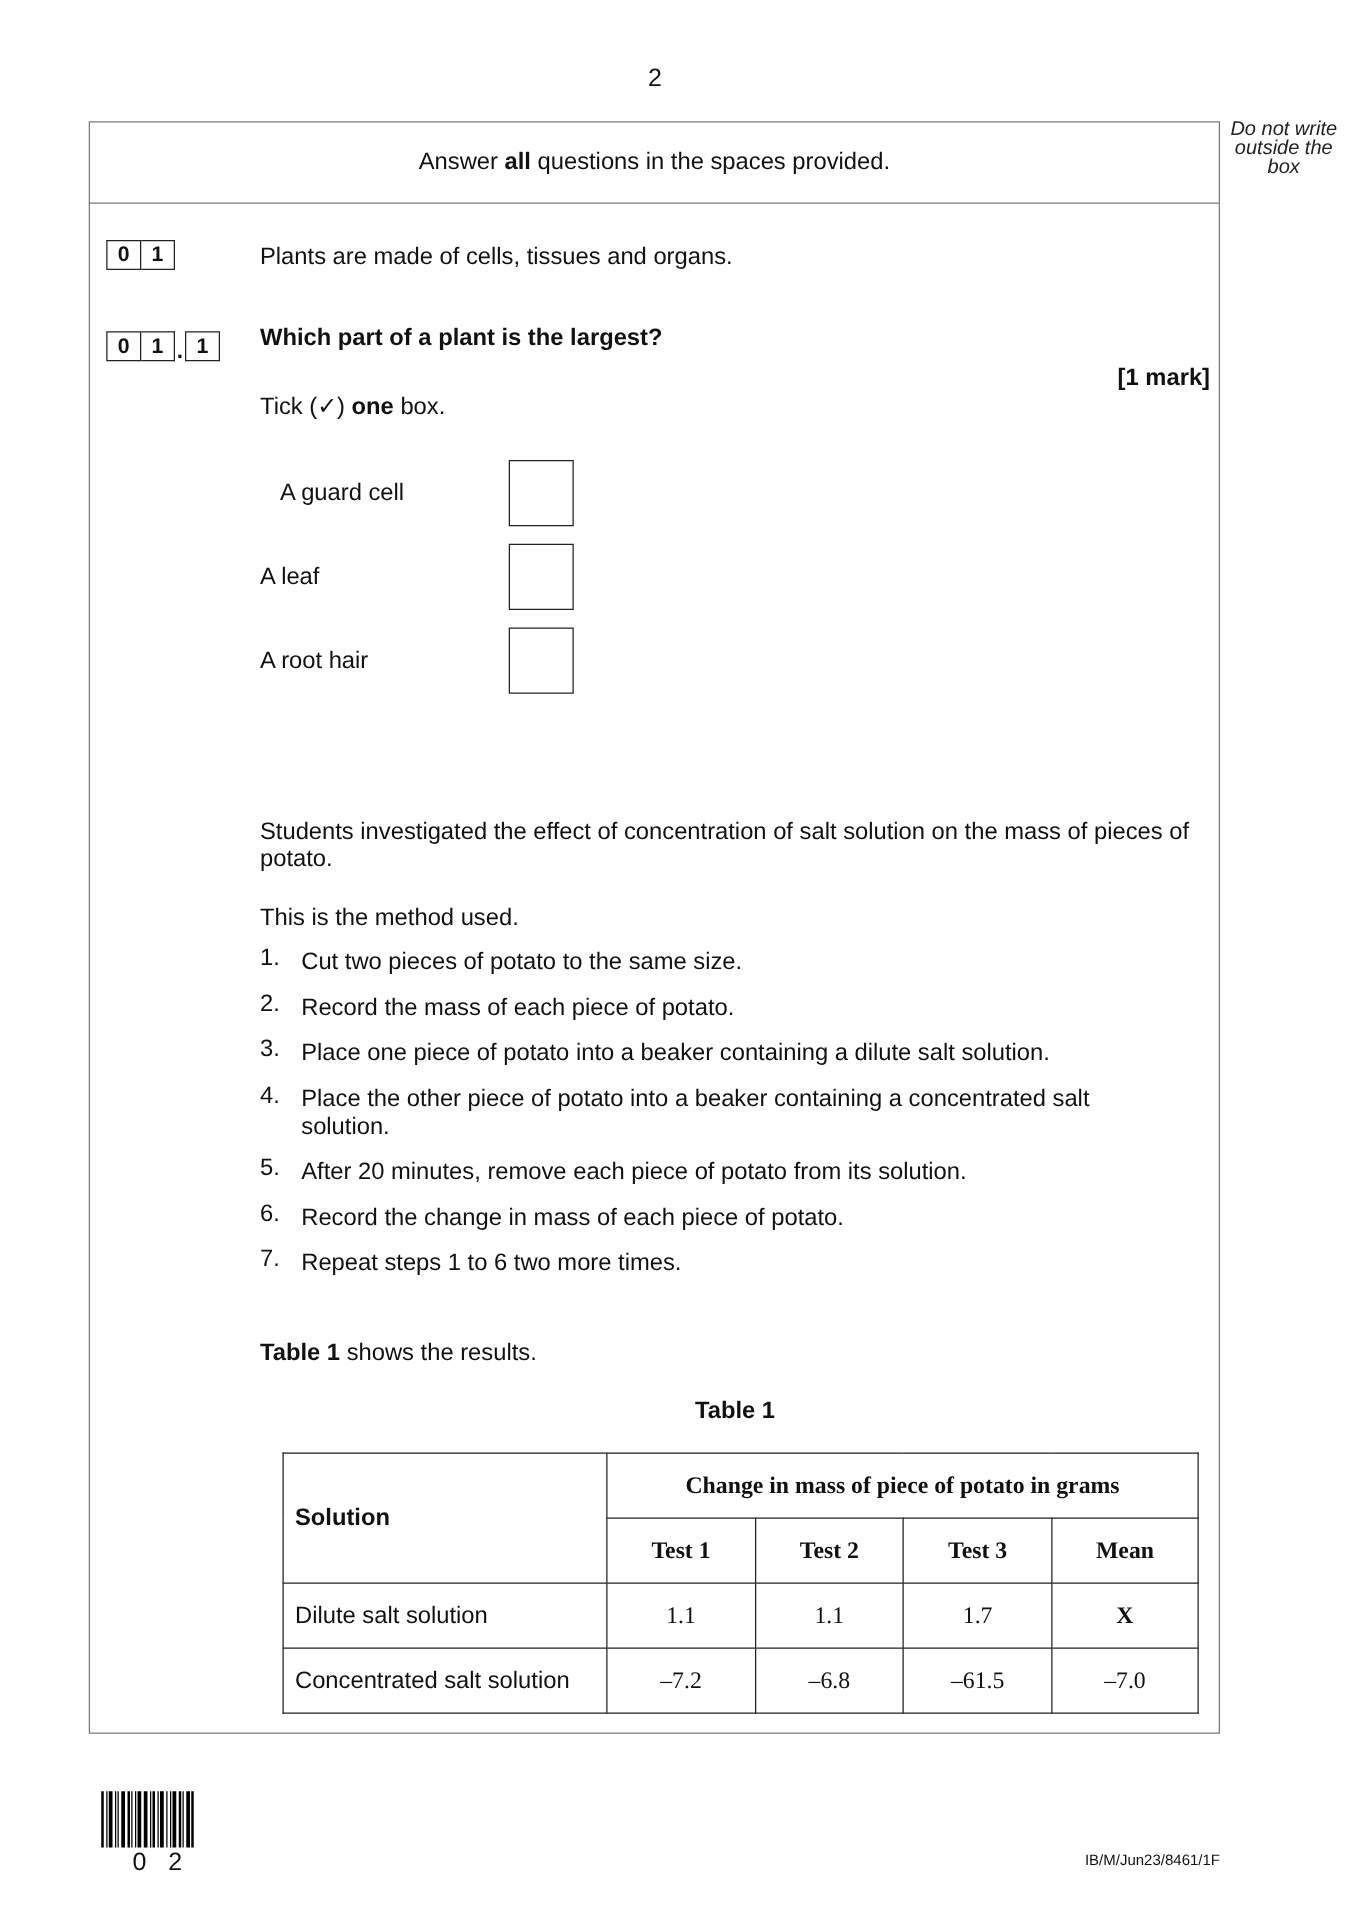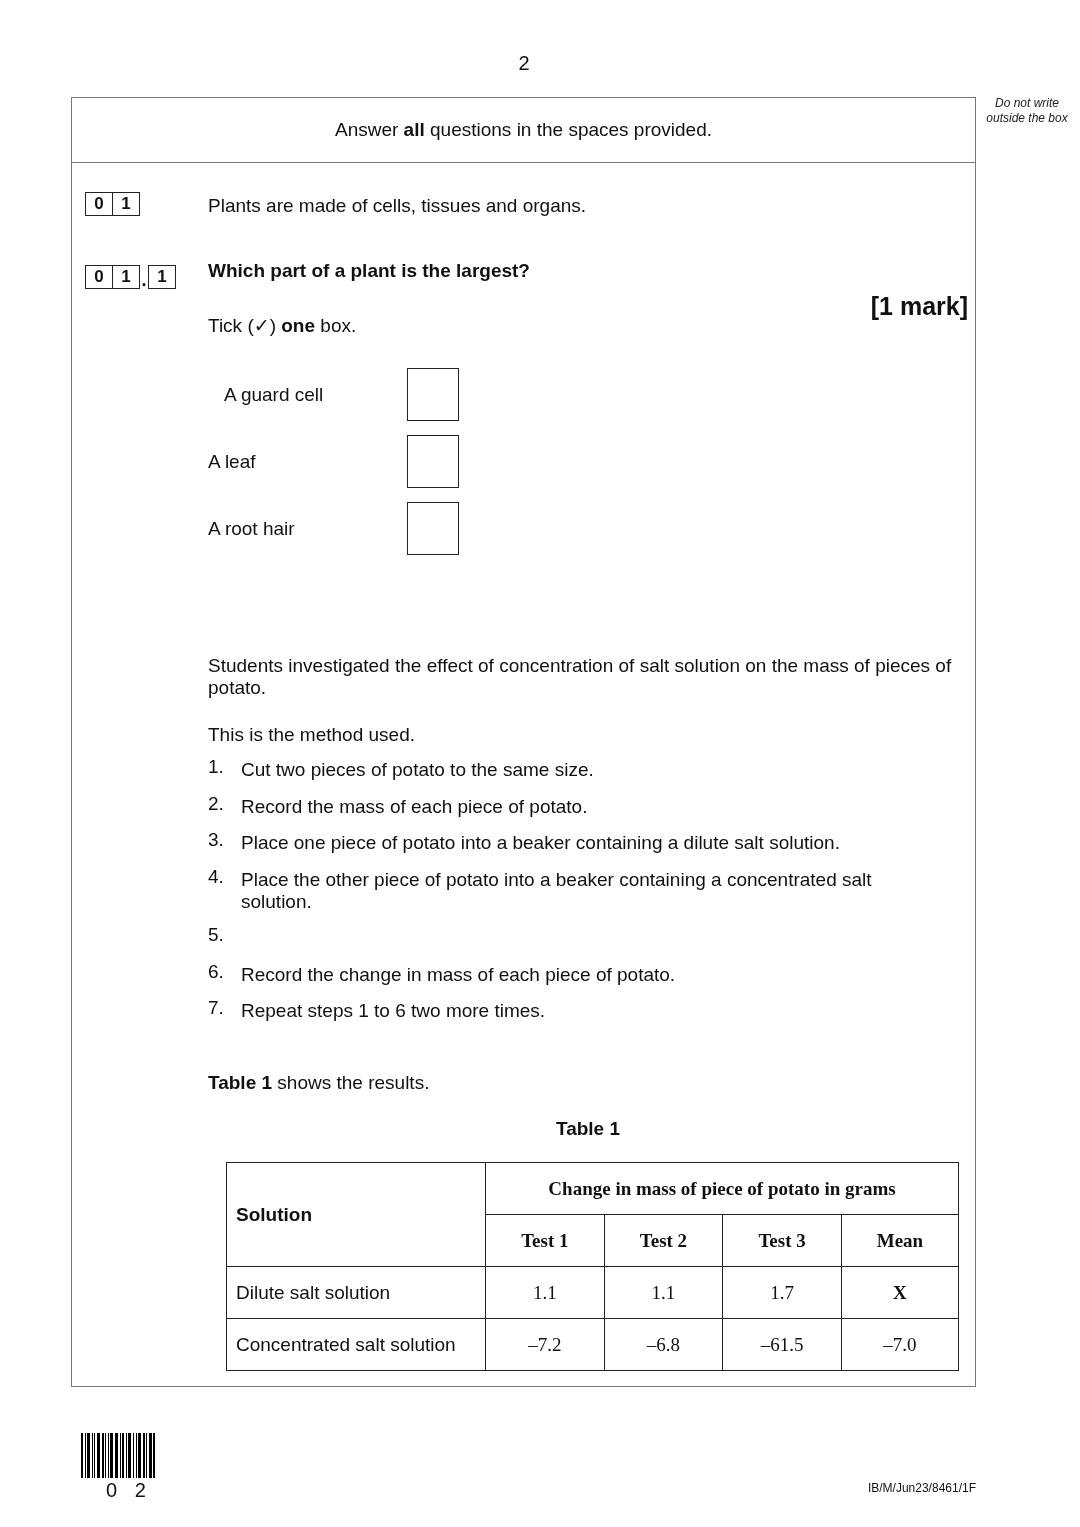--- a/index.html
+++ b/index.html
@@ -4,42 +4,42 @@
   <style>
     html, body { margin: 0; padding: 0; background: #ffffff; }
     body {
       width: 1080px; height: 1527px; position: relative; overflow: hidden;
       font-family: "Liberation Sans", sans-serif; color: #111;
     }
     .abs { position: absolute; }
     .page-number { left: 0; width: 1048px; top: 52px; text-align: center; font-size: 20px; }
     .margin-note {
       left: 984px; top: 96px; width: 86px; text-align: center;
-      font-size: 12px; font-style: italic; line-height: 15px; color: #222;
+      font-size: 16px; font-style: italic; line-height: 15px; color: #222;
     }
     .frame {
       left: 71px; top: 97px; width: 905px; height: 1290px;
       border: 1.5px solid #7a7a7a; box-sizing: border-box;
     }
     .instructions {
       left: 71px; top: 97px; width: 905px; height: 66px;
       border-bottom: 1.5px solid #7a7a7a; box-sizing: border-box;
       display: flex; align-items: center; justify-content: center;
       font-size: 19px;
     }
     .qnum { display: flex; align-items: center; }
     .qbox {
       width: 28px; height: 24px; border: 1.5px solid #222; box-sizing: border-box;
       display: flex; align-items: center; justify-content: center;
       font-weight: bold; font-size: 17px;
     }
     .qbox + .qbox { border-left: none; width: 27px; }
     .qdot { font-size: 18px; font-weight: bold; width: 8px; text-align: center; align-self: flex-end; line-height: 18px; }
     .text { font-size: 19px; line-height: 22px; }
-    .mark { font-size: 25px; font-weight: bold; right: 112px; top: 292px; }
+    .mark { font-size: 19px; font-weight: bold; right: 112px; top: 292px; }
     .option-label { font-size: 19px; left: 208px; }
     .tickbox {
       left: 407px; width: 52px; height: 53px; border: 1.5px solid #222; box-sizing: border-box;
       background: #fff; cursor: pointer;
     }
     .steps { left: 208px; top: 759px; width: 740px; }
     .step { display: flex; font-size: 19px; line-height: 22px; margin-bottom: 14.5px; }
     .step-num { width: 33px; flex: none; position: relative; top: -3px; }
     .table-caption { left: 208px; width: 760px; top: 1118px; text-align: center; font-size: 19px; font-weight: bold; }
     table.results {
@@ -110,20 +110,21 @@
   <div class="step">
     <span class="step-num">3.</span>
     <span>Place one piece of potato into a beaker containing a dilute salt solution.</span>
   </div>
   <div class="step">
     <span class="step-num">4.</span>
     <span style="width:680px">Place the other piece of potato into a beaker containing a concentrated salt solution.</span>
   </div>
   <div class="step">
     <span class="step-num">5.</span>
+    <span>After 20 minutes, remove each piece of potato from its solution.</span>
   </div>
   <div class="step">
     <span class="step-num">6.</span>
     <span>Record the change in mass of each piece of potato.</span>
   </div>
   <div class="step">
     <span class="step-num">7.</span>
     <span>Repeat steps 1 to 6 two more times.</span>
   </div>
 </div>

